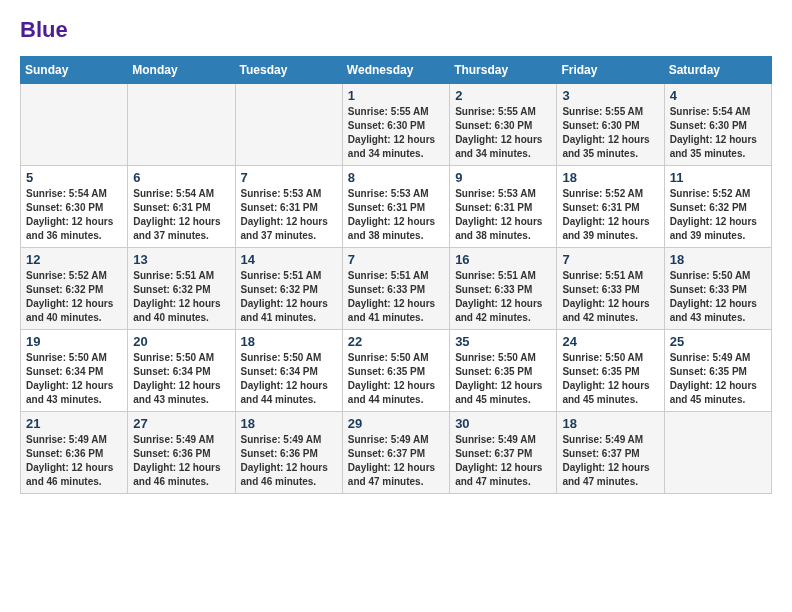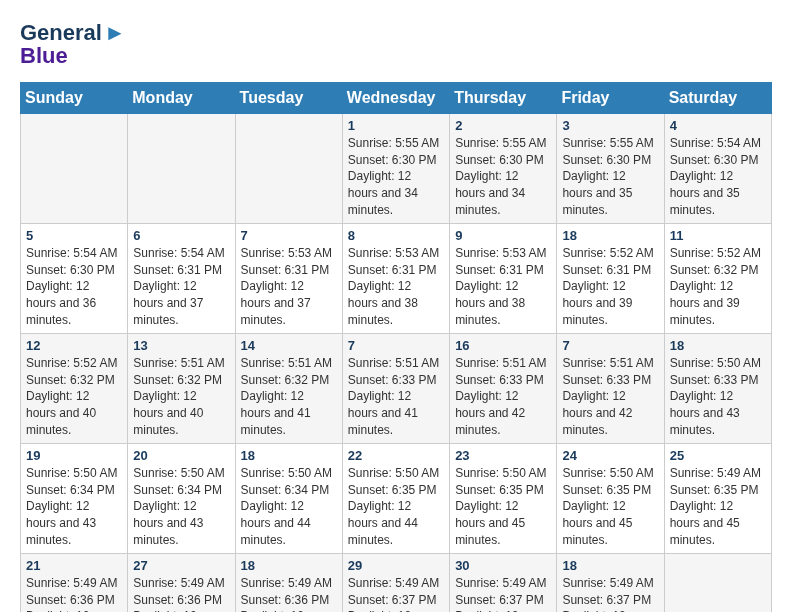--- a/index.html
+++ b/index.html
@@ -37,21 +37,21 @@
     table {
       width: 100%;
       border-collapse: collapse;
       font-size: 11px;
     }
     thead tr th {
       background-color: #2e7db5;
       color: #fff;
       padding: 6px 4px;
       text-align: left;
-      font-size: 16px;
+      font-size: 12px;
       font-weight: bold;
       border: 1px solid #2e7db5;
     }
     tbody tr td {
       border: 1px solid #ccc;
       vertical-align: top;
       padding: 4px 5px;
       min-height: 70px;
       width: calc(100% / 7);
     }
@@ -61,37 +61,34 @@
     tbody tr:nth-child(even) td {
       background-color: #fff;
     }
     .day-number {
       font-weight: bold;
       font-size: 13px;
       color: #1a3a5c;
       margin-bottom: 2px;
     }
     .day-info {
-      font-size: 12px;
+      font-size: 10px;
       color: #333;
       line-height: 1.4;
+      font-weight: bold;
     }
     .empty-cell {
       background-color: inherit;
     }
   </style>
 </head>
 <body>
 
 <div class="header">
   <div class="logo">
-    <div style="display:flex;align-items:center;gap:2px;">
-      <span style="font-size:22px;font-weight:bold;color:#1a3a5c;">General</span>
-      <span style="color:#2e7db5;font-size:22px;">►</span>
-    </div>
     <span style="font-size:22px;font-weight:bold;color:#4c1d95;line-height:0.9;">Blue</span>
   </div>
   <div class="title-block">
     <div class="month-title"></div>
     <div class="location"></div>
   </div>
 </div>
 
 <table>
   <thead>
@@ -198,21 +195,21 @@
         </td>
         <td>
           <div class="day-number">18</div>
           <div class="day-info">Sunrise: 5:50 AM<br>Sunset: 6:34 PM<br>Daylight: 12 hours and 44 minutes.</div>
         </td>
         <td>
           <div class="day-number">22</div>
           <div class="day-info">Sunrise: 5:50 AM<br>Sunset: 6:35 PM<br>Daylight: 12 hours and 44 minutes.</div>
         </td>
         <td>
-          <div class="day-number">23</div>
+          <div class="day-number">35</div>
           <div class="day-info">Sunrise: 5:50 AM<br>Sunset: 6:35 PM<br>Daylight: 12 hours and 45 minutes.</div>
         </td>
         <td>
           <div class="day-number">24</div>
           <div class="day-info">Sunrise: 5:50 AM<br>Sunset: 6:35 PM<br>Daylight: 12 hours and 45 minutes.</div>
         </td>
         <td>
           <div class="day-number">25</div>
           <div class="day-info">Sunrise: 5:49 AM<br>Sunset: 6:35 PM<br>Daylight: 12 hours and 45 minutes.</div>
         </td>

